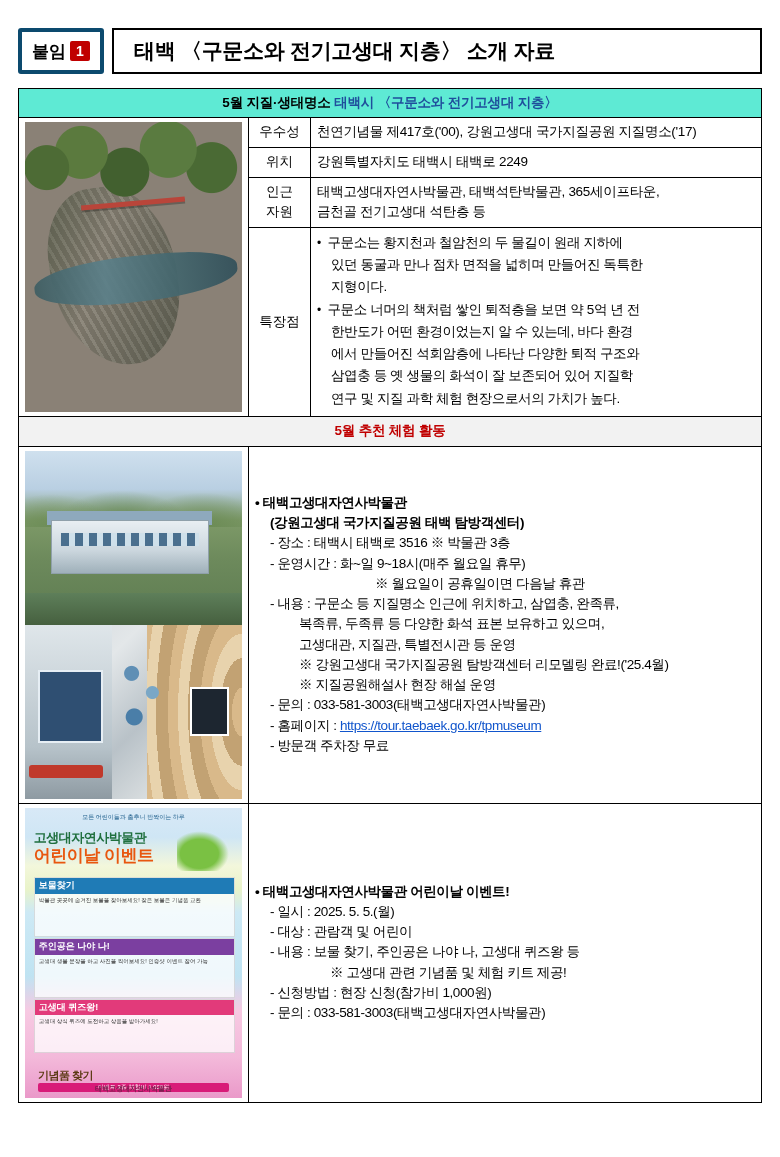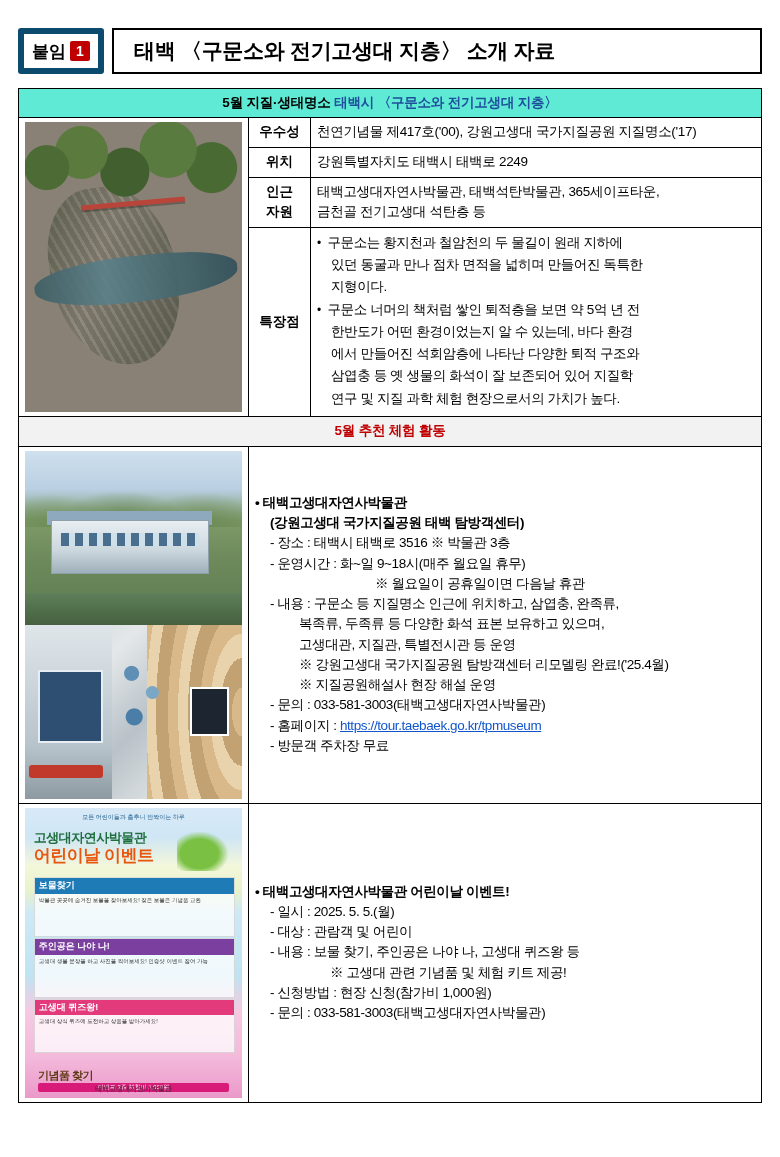--- a/index.html
+++ b/index.html
@@ -24,21 +24,21 @@
   
   .header-row {
     display: flex;
     align-items: stretch;
     gap: 8px;
     height: 46px;
     margin-bottom: 14px;
   }
   .attach-badge {
     width: 86px;
-    border: 6px solid #0c4a6e;
+    border: 4px solid #0c4a6e;
     border-radius: 3px;
     display: flex;
     align-items: center;
     justify-content: center;
     gap: 4px;
     font-size: 17px;
     font-weight: bold;
     color: #000;
     background: #fff;
     box-sizing: border-box;
@@ -94,21 +94,21 @@
     text-align: center;
     font-weight: bold;
     font-size: 17px;
     color: #c00000;
     padding: 8px 4px;
     letter-spacing: -0.2px;
   }
   .lbl {
     width: 62px;
     text-align: center;
-    font-weight: bold;
+    font-weight: normal;
     font-size: 14px;
     background: #fff;
   }
   .val {
     font-size: 13.5px;
     letter-spacing: -0.3px;
   }
   .photo-cell {
     width: 230px;
     padding: 0;

